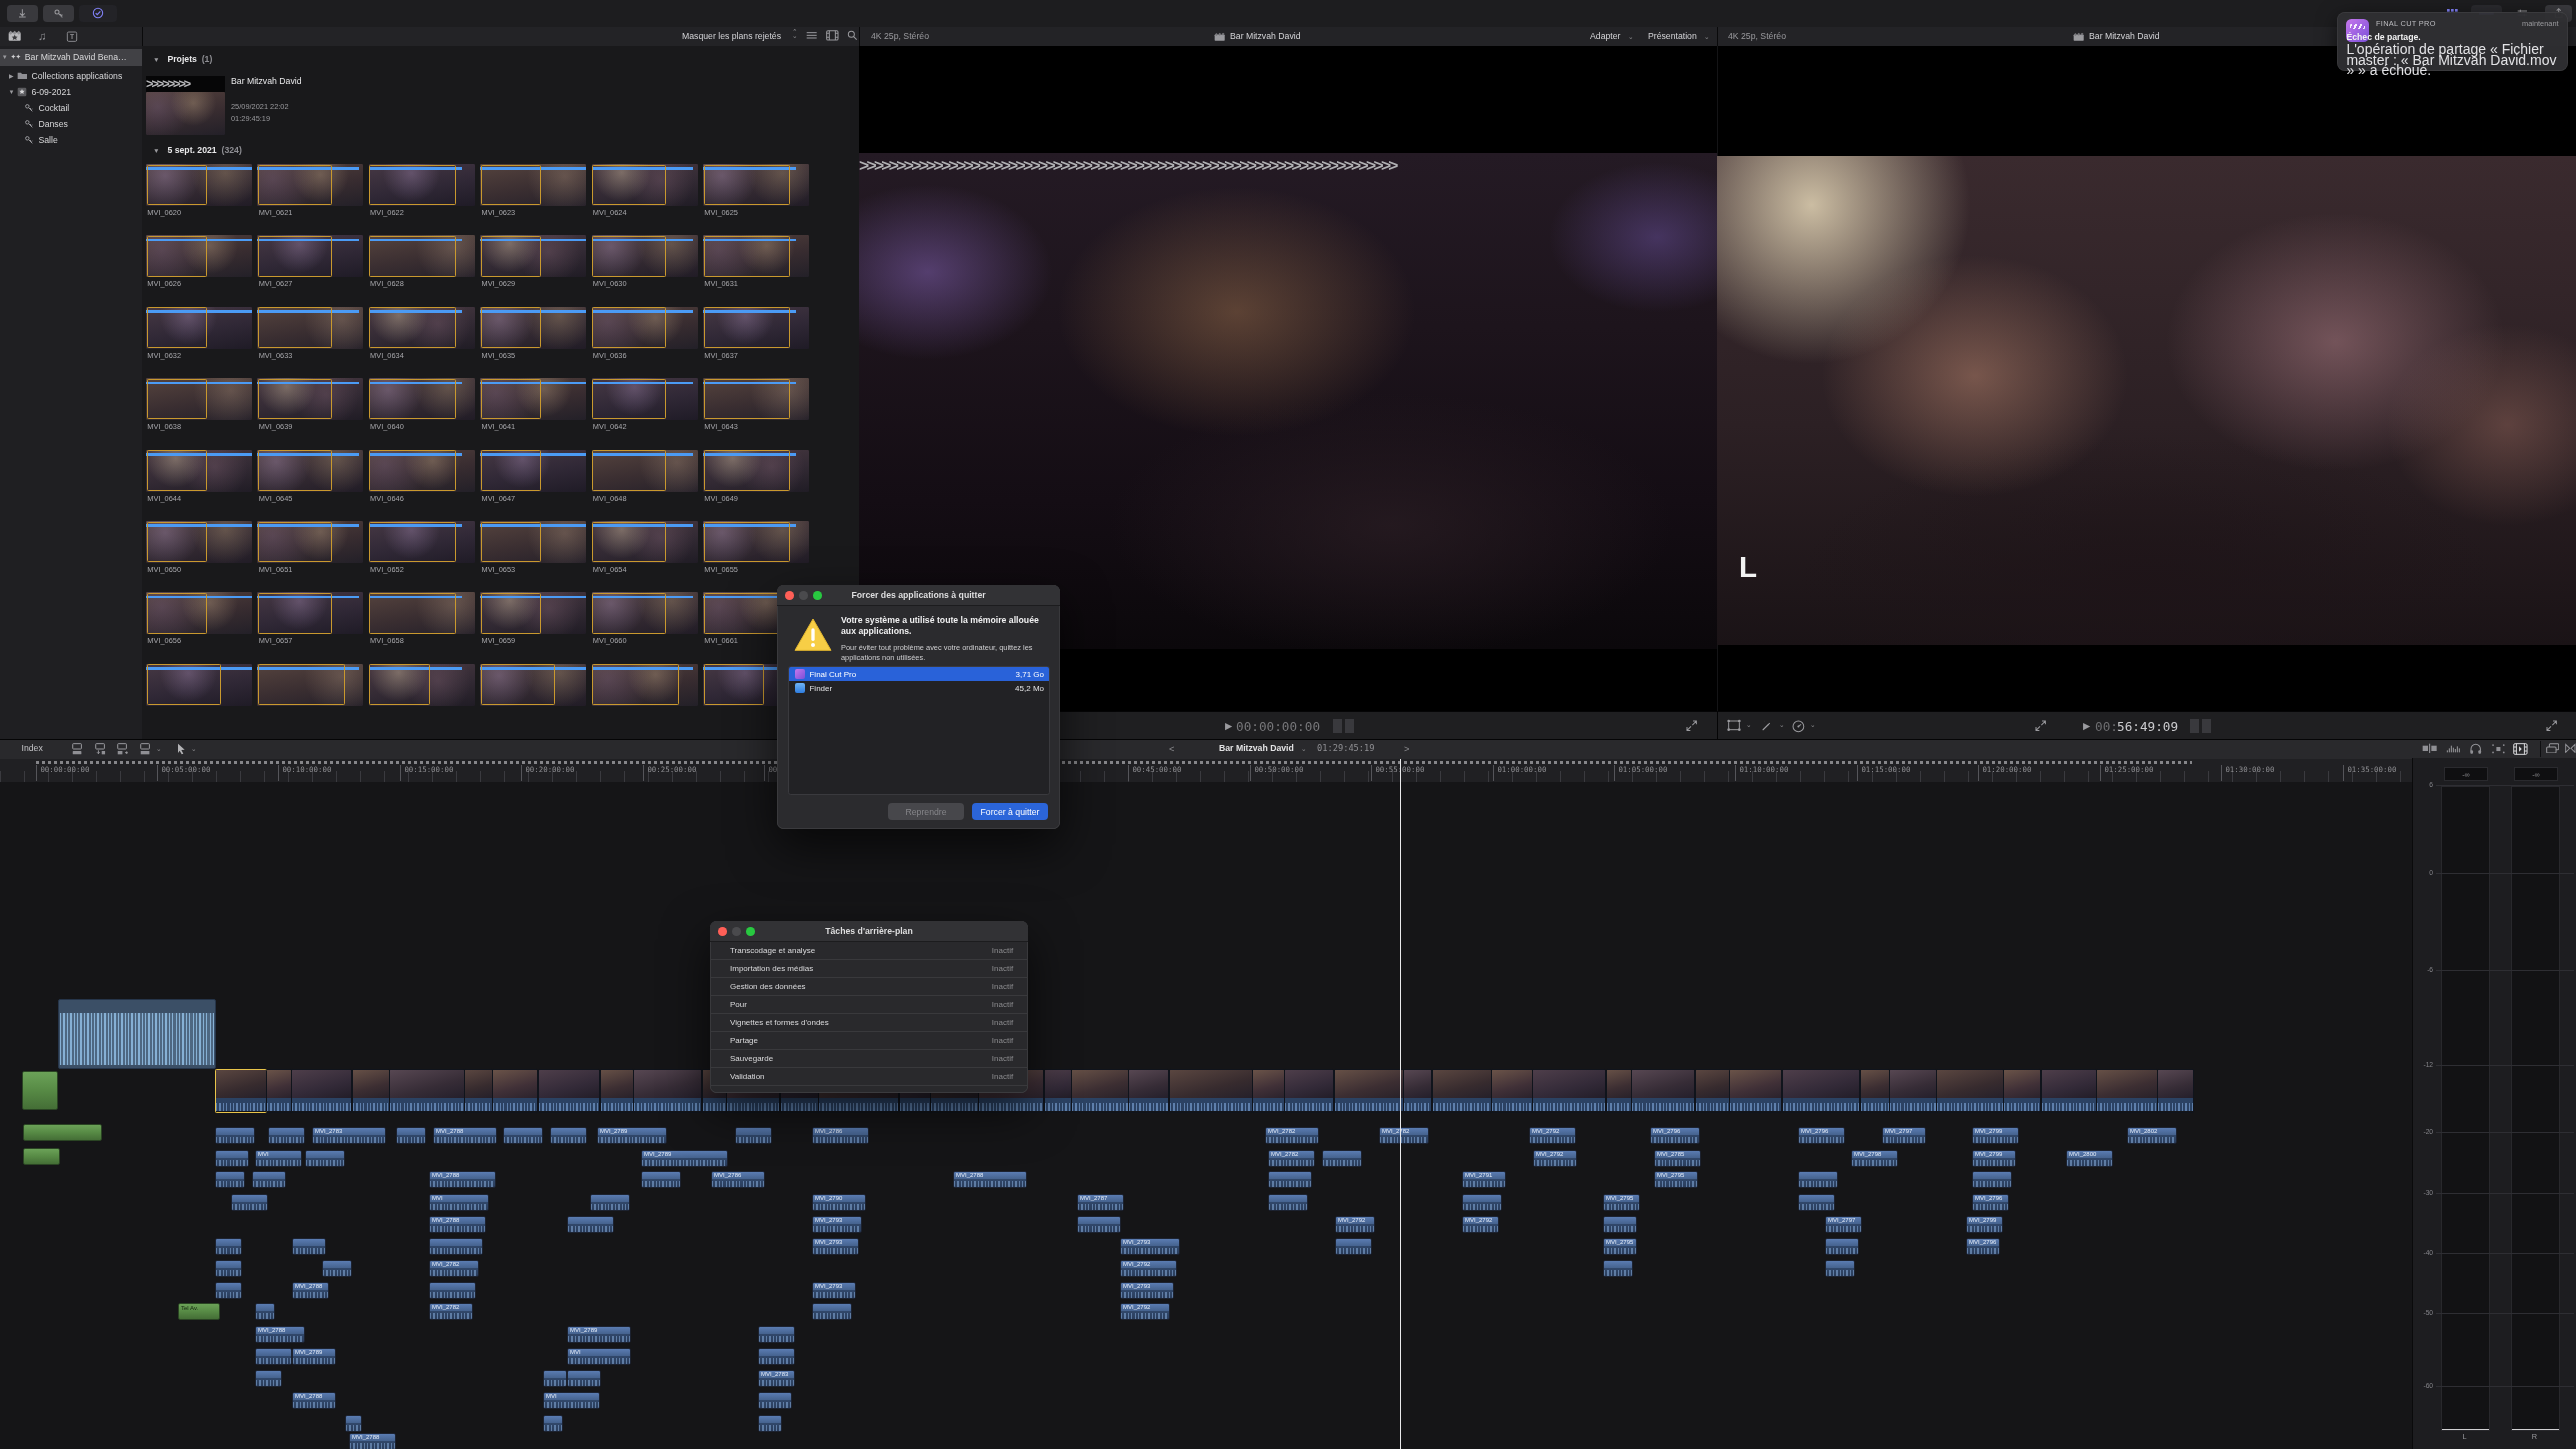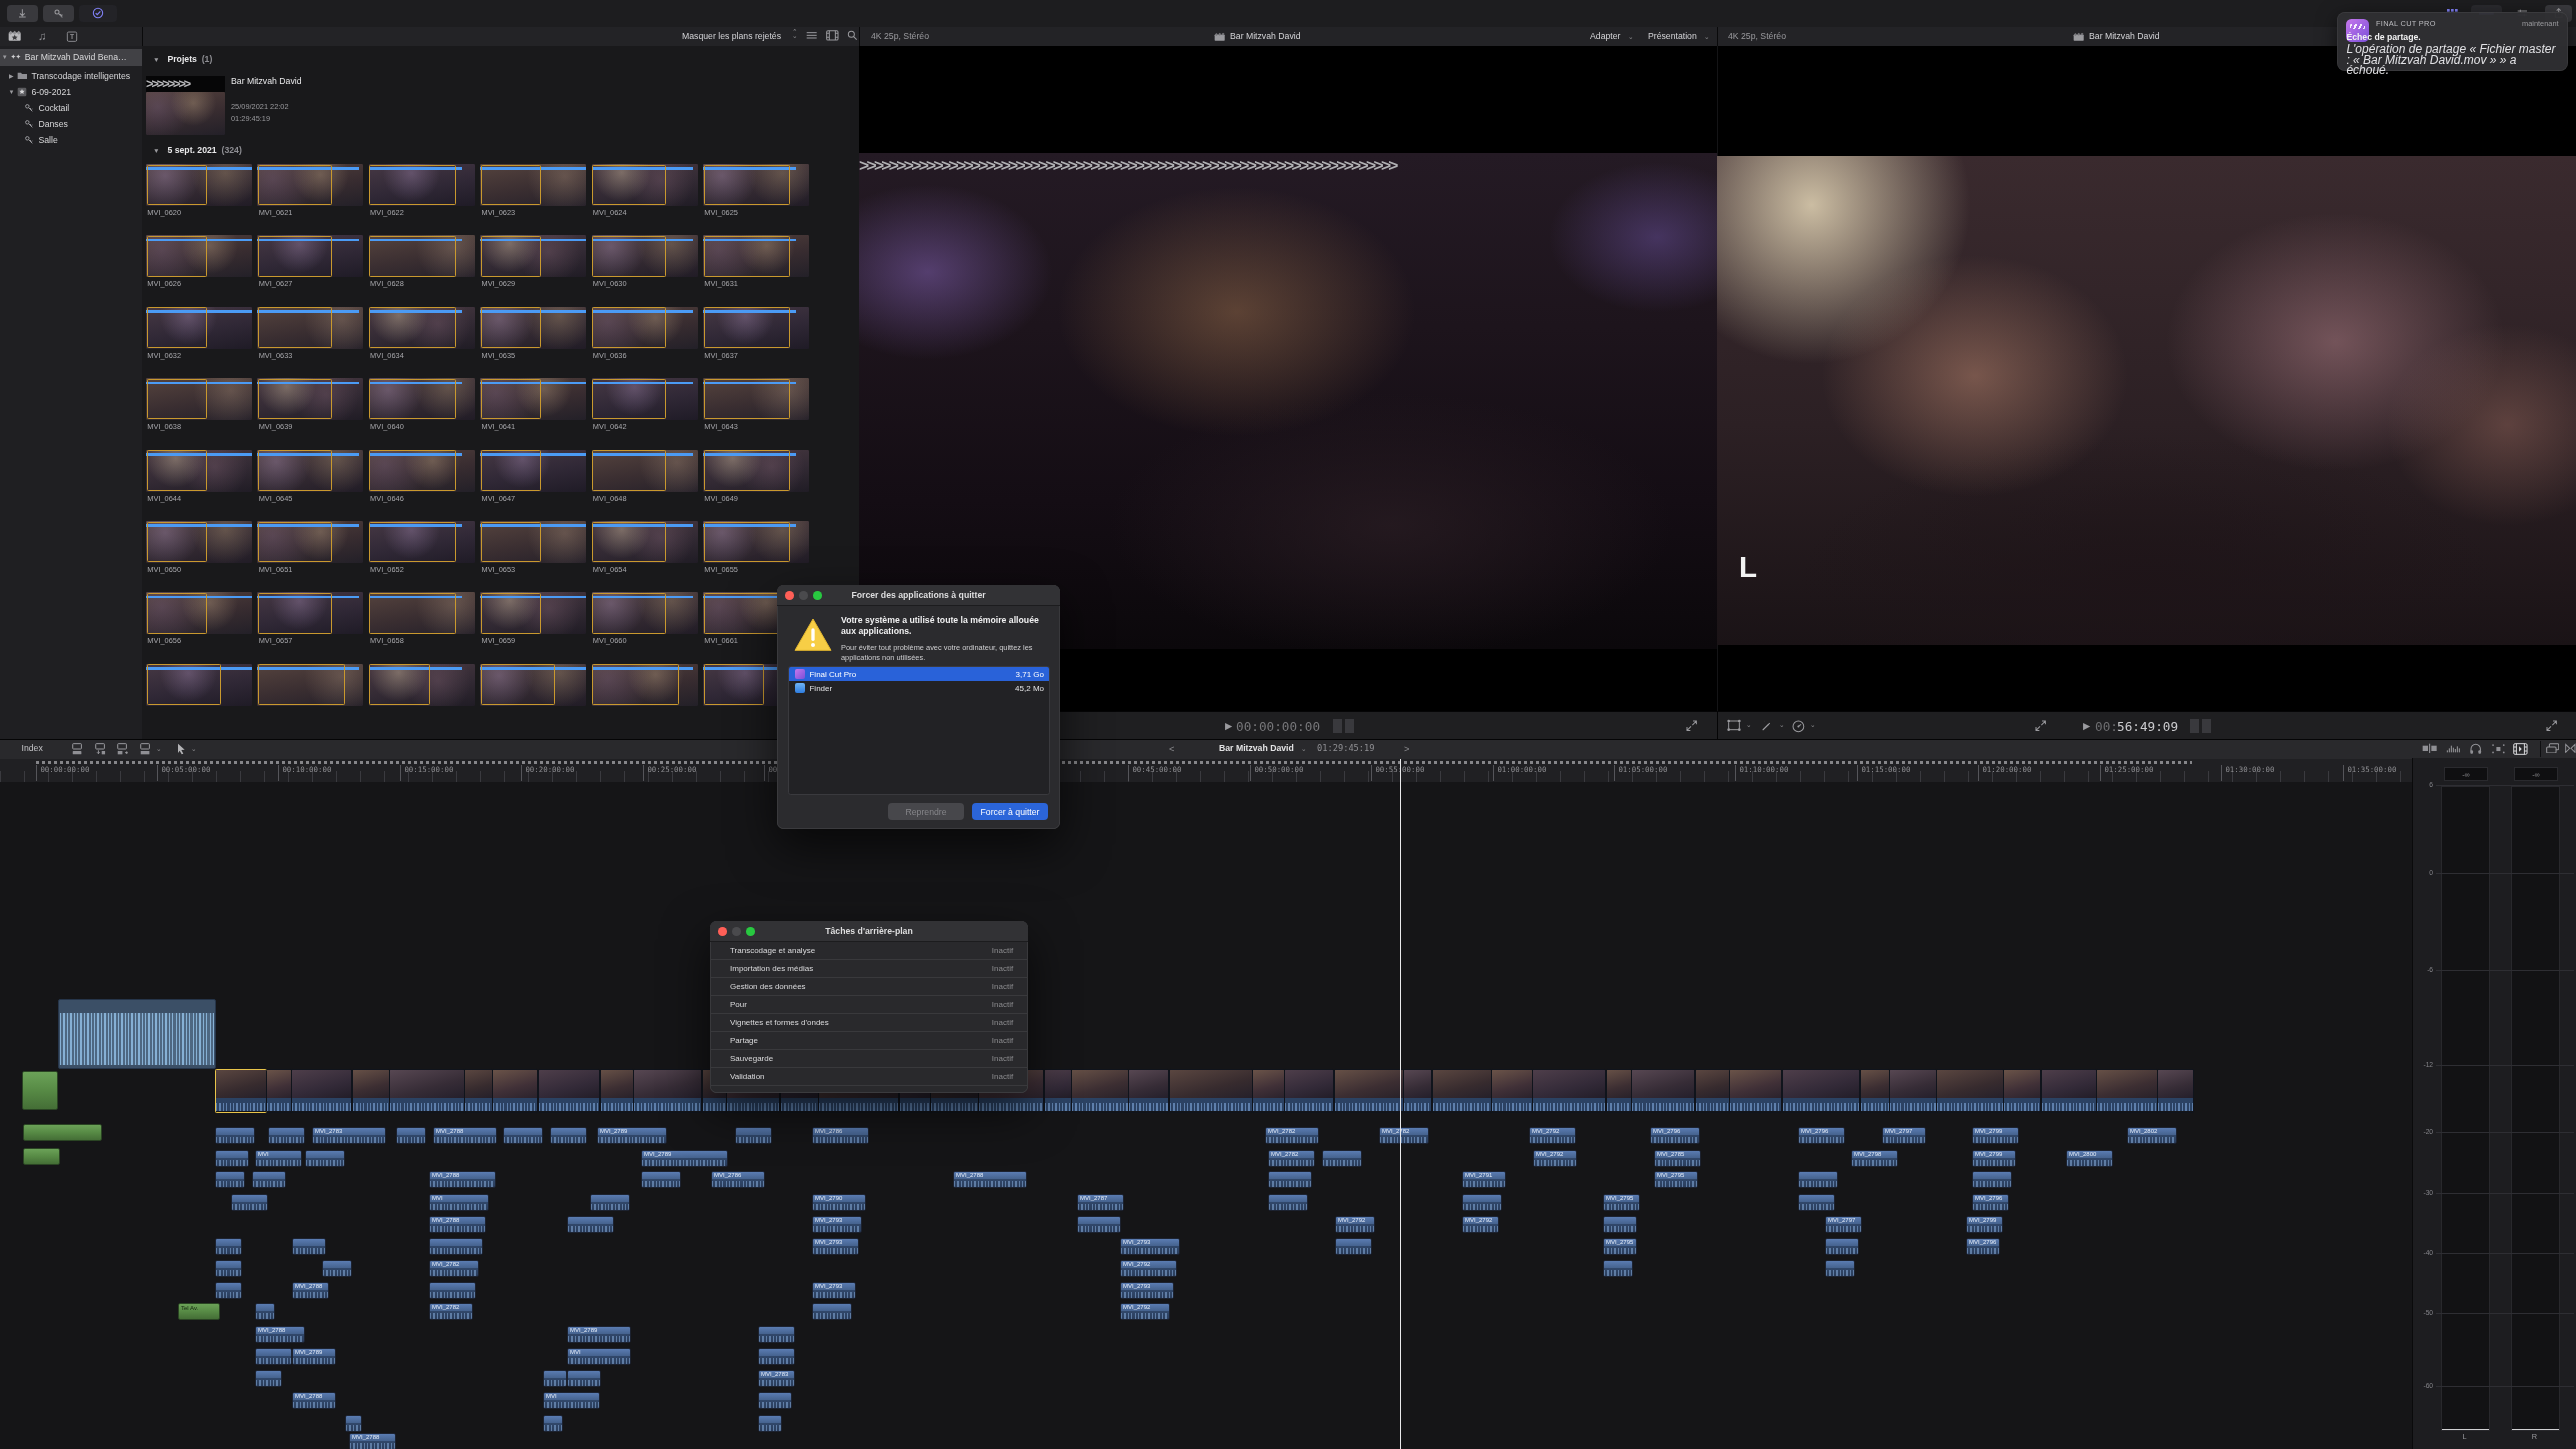--- a/index.html
+++ b/index.html
@@ -130,21 +130,21 @@
   .btn.gray{background:#47474b;color:#86868a;}
   .btn.blue{background:#2b65d9;color:#fff;}
   .taskrow{height:17px;display:flex;align-items:center;border-bottom:0.7px solid #39393c;font-size:8px;color:#dadadc;padding:0 14.8px 0 20px;}
   .taskst{margin-left:auto;color:#8a8a8d;}
   
   #notif{left:2337px;top:12px;width:231px;height:59px;background:rgba(47,47,50,.96);border-radius:8px;
      box-shadow:0 5.4px 20px rgba(0,0,0,.55),0 0 0 0.7px rgba(255,255,255,.08) inset;z-index:50;}
   #notifApp{position:absolute;left:39px;top:7.4px;font-size:7.4px;color:#bdbdc1;letter-spacing:0.3px;}
   #notifWhen{position:absolute;right:9.4px;top:7.4px;font-size:7.4px;color:#9a9a9e;}
   #notifTitle{position:absolute;left:9.4px;top:20px;font-size:8.7px;font-weight:bold;color:#f2f2f3;}
-  #notifBody{position:absolute;left:9.4px;top:32px;width:212px;font-size:12px;color:#e2e2e5;line-height:10.7px;font-style:italic;}
+  #notifBody{position:absolute;left:9.4px;top:32px;width:212px;font-size:14px;color:#e2e2e5;line-height:10.7px;}
   #notifIcon{position:absolute;left:9.4px;top:7.4px;width:23px;height:23px;border-radius:5.4px;
      background:linear-gradient(135deg,#c678ec,#7a4fd8);}
   #notifIcon:before{content:"";position:absolute;left:4px;top:4.7px;right:4px;height:5.4px;
      background:repeating-linear-gradient(115deg,#fff 0 2px,transparent 2px 4.7px);border-radius:1.3px;opacity:.9;}
   svg{display:block;}
   .icstroke{stroke:#9a9a9e;fill:none;stroke-width:1.5;}
 </style>
 </head>
 <body>
 
@@ -262,21 +262,21 @@
       <span class="sic" style="color:#cfcfd2;font-size:6.7px;letter-spacing:-0.7px;">✦✦<br></span>
       <span>Bar Mitzvah David Bena…</span>
     </div>
     <div class="srow" style="top:21.5px;padding-left:6.7px;">
       <span class="tri">▶</span>
       <span class="sic">
         <svg width="10.7" height="8.7" viewBox="0 0 16 13" style="margin:0 auto;">
             <path d="M1 2.5h5l1.5 2H15v7.5H1z" fill="#8e8e93"></path>
           </svg>
       </span>
-      <span>Transcodage intelligentes</span>
+      <span>Collections applications</span>
     </div>
     <div class="srow" style="top:38px;padding-left:6.7px;">
       <span class="tri">▼</span>
       <span class="sic">
         <svg width="10" height="10" viewBox="0 0 15 15" style="margin:0 auto;">
             <rect x="1" y="1" width="13" height="13" rx="2" fill="#5a5a5e"></rect>
             <path d="M7.5 3l1.2 2.5 2.8.3-2 1.9.5 2.8-2.5-1.4L5 10.5l.5-2.8-2-1.9 2.8-.3z" fill="#d8d8da"></path>
           </svg>
       </span>
       <span>6-09-2021</span>

